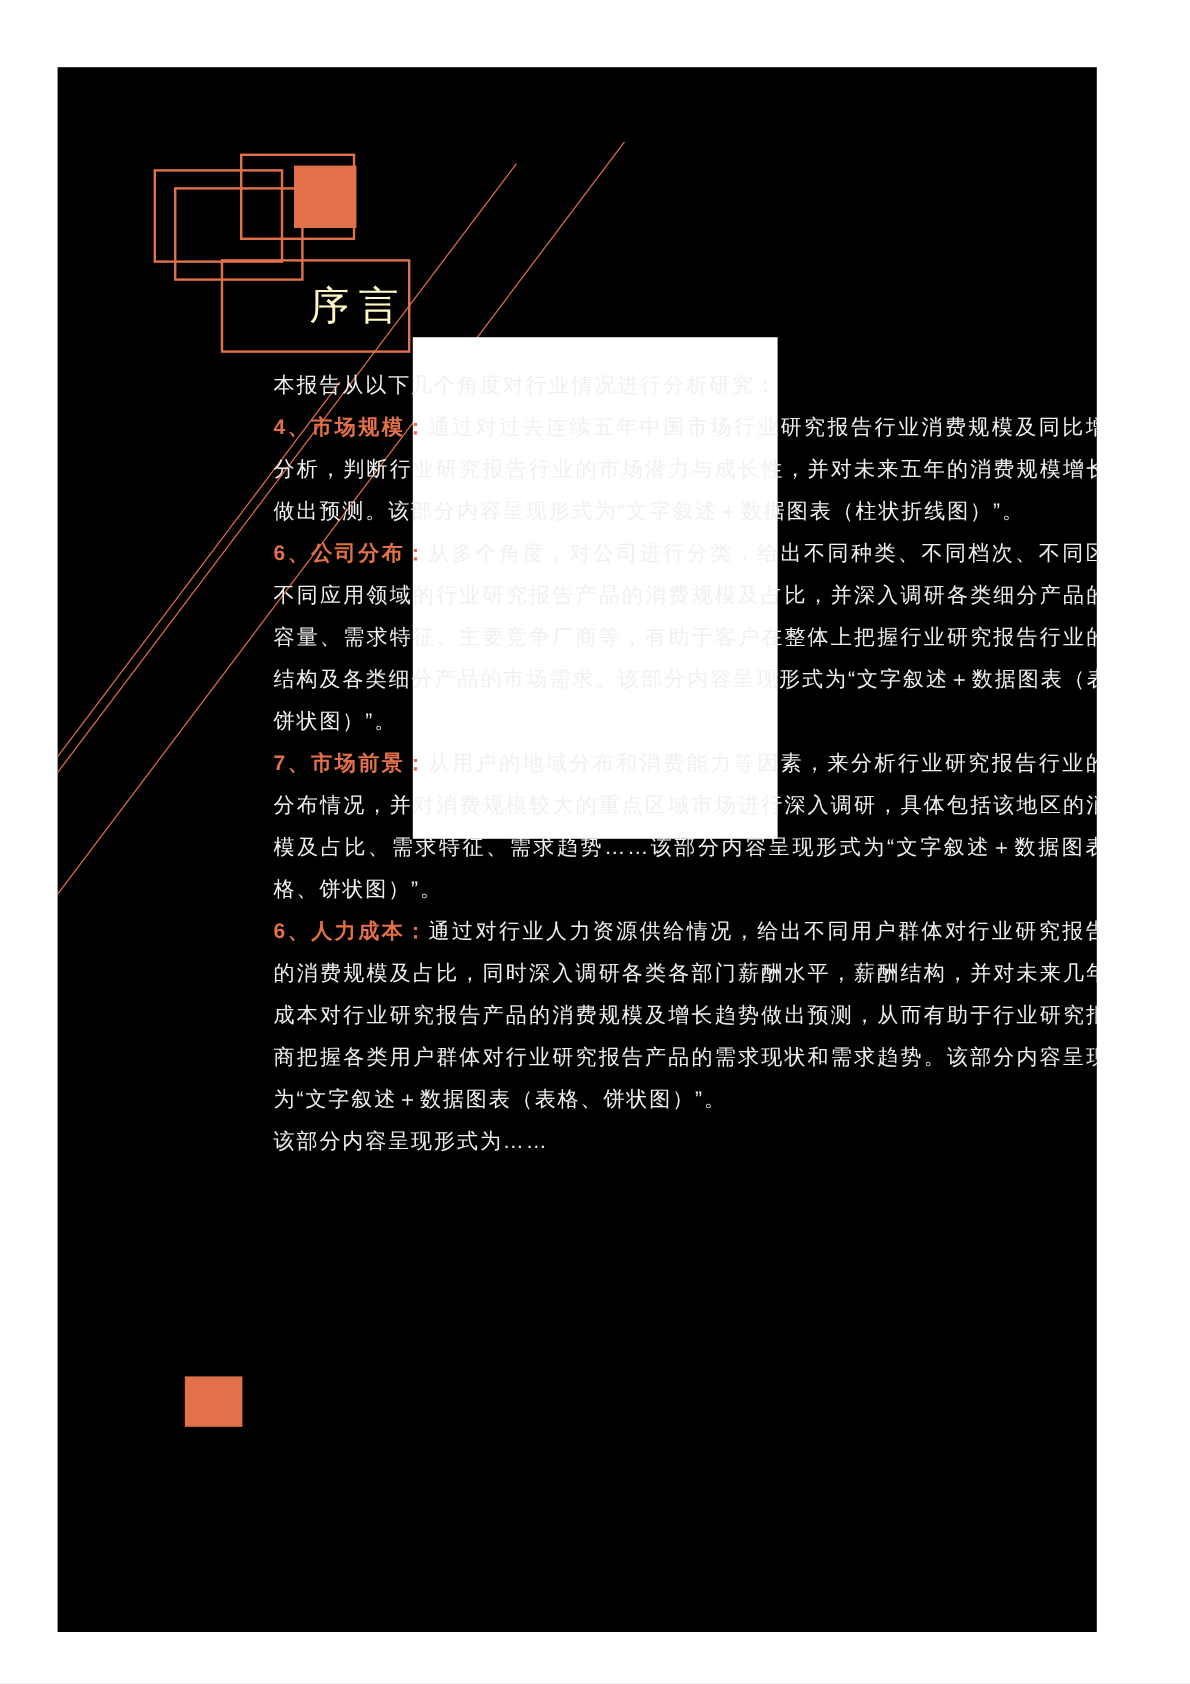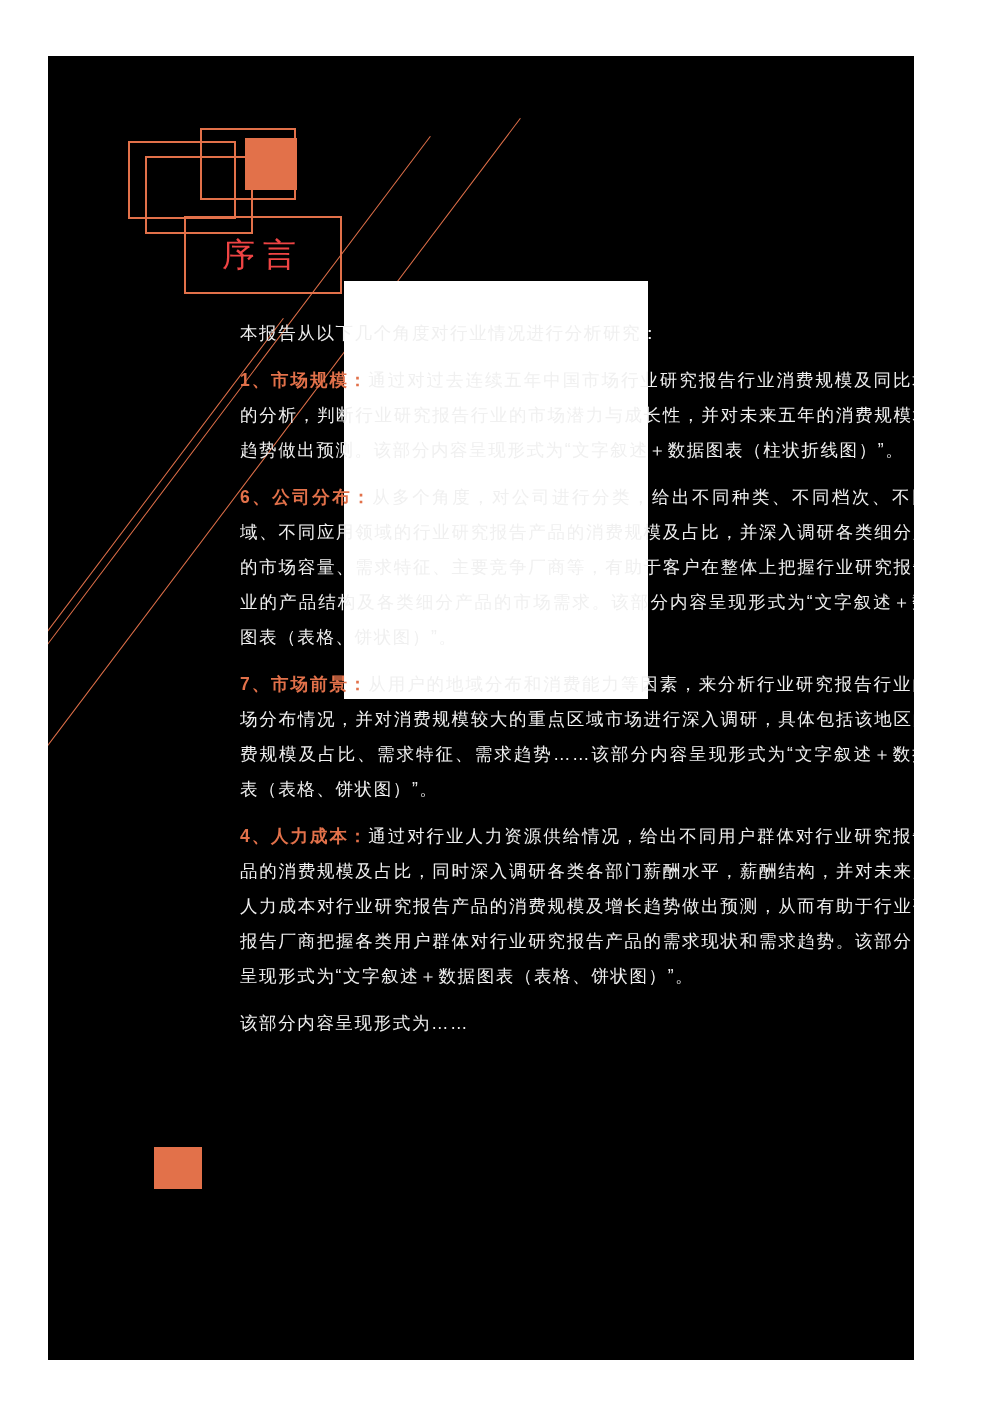--- a/index.html
+++ b/index.html
@@ -53,22 +53,23 @@
     position: absolute; left: 197px; top: 82px; width: 52px; height: 52px;
     background: #e2714a;
   }
   .title-box {
     position: absolute; left: 136px; top: 160px; width: 158px; height: 78px;
     border: 2px solid #e2714a; box-sizing: border-box;
   }
   .title-text {
     position: absolute; left: 136px; top: 160px; width: 158px; height: 78px;
     display: flex; align-items: center; justify-content: center;
-    color: #ef4444; font-size: 33px; letter-spacing: 8px;
+    color: #fef9c3; font-size: 33px; letter-spacing: 8px;
     font-family: "Liberation Sans", sans-serif;
+    padding-left: 36px;
   }
   .fill-b {
     position: absolute; left: 106px; top: 1091px; width: 48px; height: 42px;
     background: #e2714a;
   }
 
   
   .panel {
     position: absolute;
     left: 296px;
@@ -84,21 +85,21 @@
     left: 180px;
     top: 248px;
     width: 735px;
     color: #f0f0f0;
     font-size: 17.5px;
     line-height: 35px;
     letter-spacing: 1.6px;
     text-align: justify;
     font-family: "Liberation Sans", sans-serif;
   }
-  .body-text p { margin: 12px; }
+  .body-text p { margin: 0; }
   .hl {
     color: #e2714a;
     font-weight: bold;
   }
 </style>
 </head>
 <body>
 
 <div id="page">
   <div class="canvas">
@@ -114,21 +115,21 @@
 
     <div class="title-box"></div>
     <div class="title-text">序言</div>
 
     <div class="fill-b"></div>
 
     <div class="panel"></div>
 
     <div class="body-text">
       <p>本报告从以下几个角度对行业情况进行分析研究：</p>
-      <p><span class="hl">1、市场规模：</span><span>通过对过去连续五年中国市场行业研究报告行业消费规模及同比增速的分析，判断行业研究报告行业的市场潜力与成长性，并对未来五年的消费规模增长趋势做出预测。该部分内容呈现形式为“文字叙述＋数据图表（柱状折线图）”。</span></p>
+      <p><span class="hl">4、市场规模：</span><span>通过对过去连续五年中国市场行业研究报告行业消费规模及同比增速的分析，判断行业研究报告行业的市场潜力与成长性，并对未来五年的消费规模增长趋势做出预测。该部分内容呈现形式为“文字叙述＋数据图表（柱状折线图）”。</span></p>
       <p><span class="hl">6、公司分布：</span><span>从多个角度，对公司进行分类，给出不同种类、不同档次、不同区域、不同应用领域的行业研究报告产品的消费规模及占比，并深入调研各类细分产品的市场容量、需求特征、主要竞争厂商等，有助于客户在整体上把握行业研究报告行业的产品结构及各类细分产品的市场需求。该部分内容呈现形式为“文字叙述＋数据图表（表格、饼状图）”。</span></p>
       <p><span class="hl">7、市场前景：</span><span>从用户的地域分布和消费能力等因素，来分析行业研究报告行业的市场分布情况，并对消费规模较大的重点区域市场进行深入调研，具体包括该地区的消费规模及占比、需求特征、需求趋势……该部分内容呈现形式为“文字叙述＋数据图表（表格、饼状图）”。</span></p>
-      <p><span class="hl">4、人力成本：</span><span>通过对行业人力资源供给情况，给出不同用户群体对行业研究报告产品的消费规模及占比，同时深入调研各类各部门薪酬水平，薪酬结构，并对未来几年人力成本对行业研究报告产品的消费规模及增长趋势做出预测，从而有助于行业研究报告厂商把握各类用户群体对行业研究报告产品的需求现状和需求趋势。该部分内容呈现形式为“文字叙述＋数据图表（表格、饼状图）”。</span></p>
+      <p><span class="hl">6、人力成本：</span><span>通过对行业人力资源供给情况，给出不同用户群体对行业研究报告产品的消费规模及占比，同时深入调研各类各部门薪酬水平，薪酬结构，并对未来几年人力成本对行业研究报告产品的消费规模及增长趋势做出预测，从而有助于行业研究报告厂商把握各类用户群体对行业研究报告产品的需求现状和需求趋势。该部分内容呈现形式为“文字叙述＋数据图表（表格、饼状图）”。</span></p>
       <p>该部分内容呈现形式为……</p>
     </div>
 
   </div>
 </div>
 
 </body></html>

